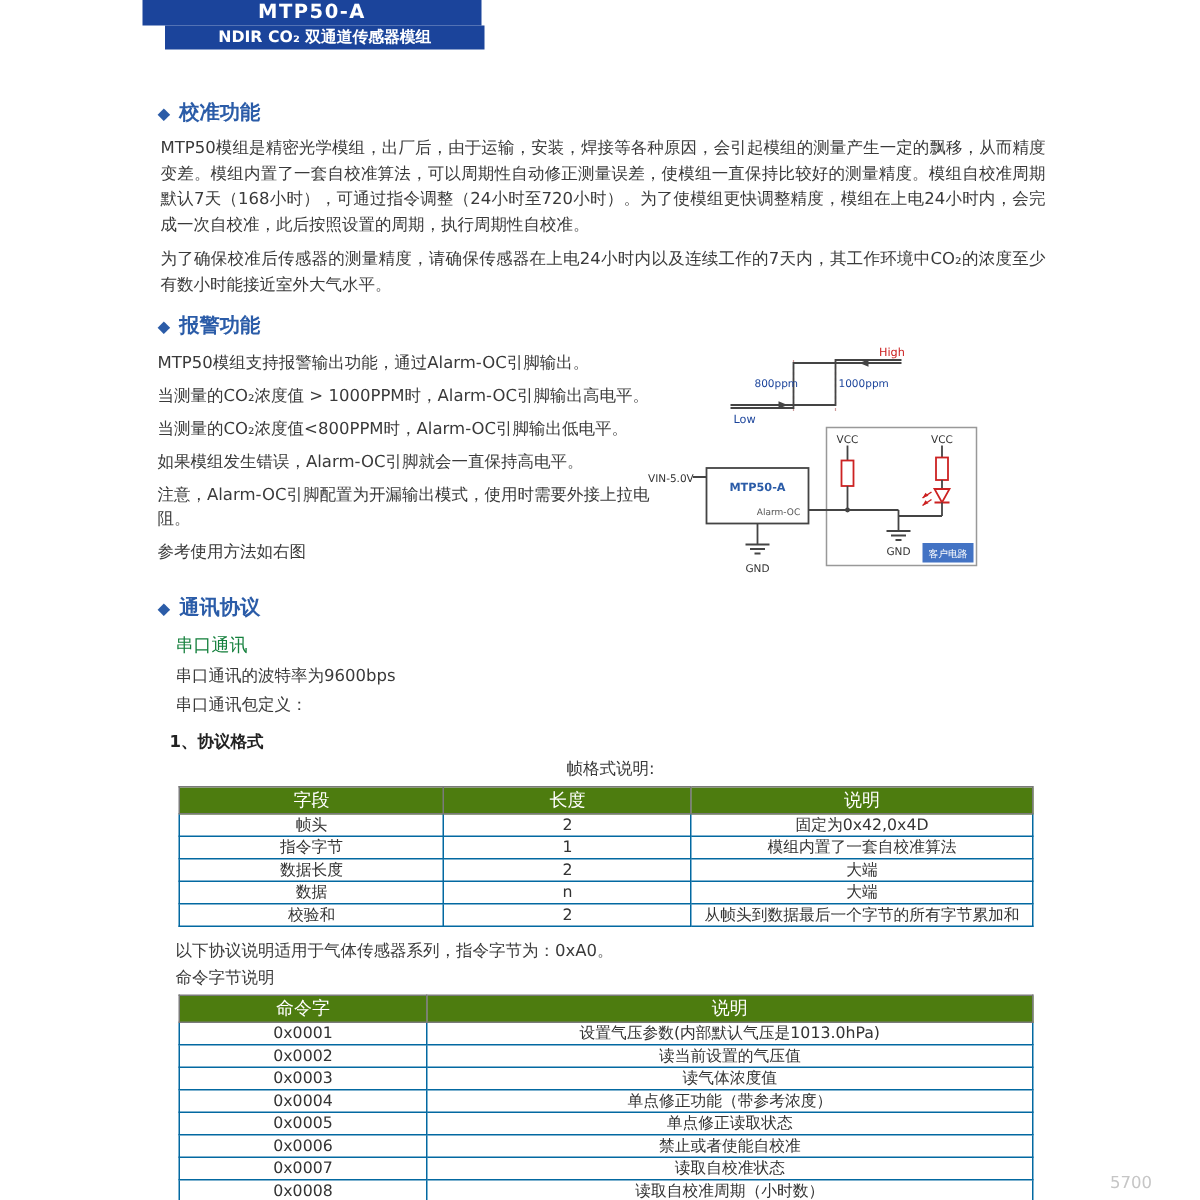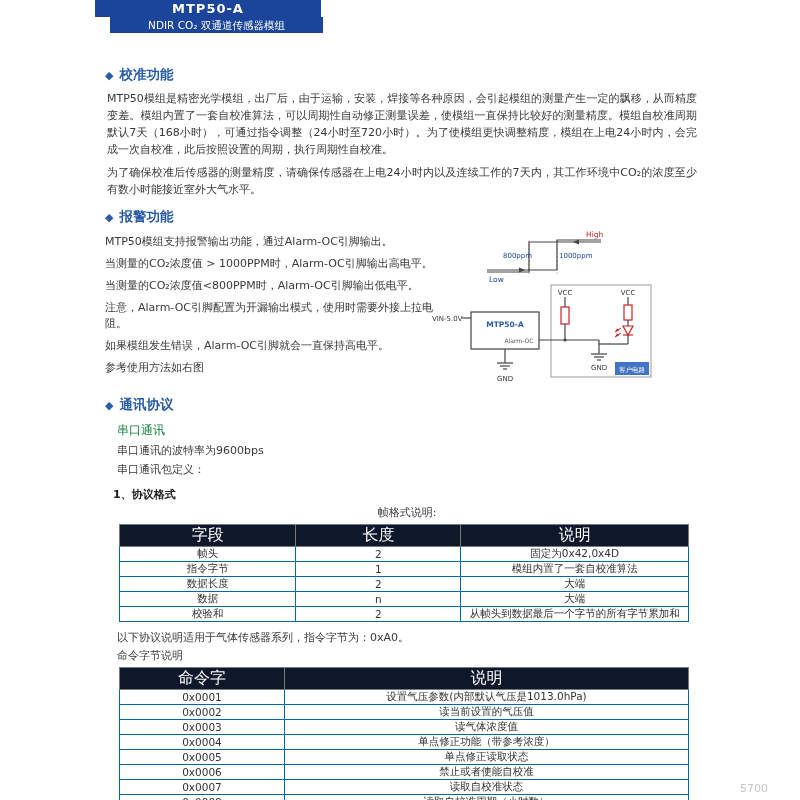--- a/index.html
+++ b/index.html
@@ -8,21 +8,21 @@
     font-family:"DejaVu Sans","Liberation Sans",sans-serif;
     background:#ffffff; color:#333; position:relative; overflow:hidden;
   }
   .title-bar {
     position:absolute; left:95px; top:0; width:226px; height:17px;
     background:#1b449b; color:#fff; font-size:13px; font-weight:bold;
     text-align:center; line-height:17px; letter-spacing:1px;
   }
   .subtitle-bar {
     position:absolute; left:110px; top:17px; width:213px; height:16px;
-    background:#1b449b; color:#fff; font-size:10.5px; font-weight:normal;
+    background:#1b449b; color:#fff; font-size:10.5px; font-weight:bold;
     text-align:center; line-height:16px;
   }
   .content { position:absolute; left:105px; top:56px; width:592px; }
   .section-heading {
     display:flex; align-items:center; gap:6px;
     color:#2b5ca8; font-weight:bold; font-size:13.5px; margin-top:10px;
   }
   .diamond { font-size:11px; color:#2b5ca8; }
   .body-text {
     font-size:11px; line-height:1.55; color:#3a3a3a;
@@ -33,21 +33,21 @@
   .alarm-text p { font-size:11px; line-height:1.45; color:#3a3a3a; margin-top:6px; }
   .alarm-diagrams { position:relative; flex:1; }
   .svg-graph { position:absolute; left:42px; top:0; }
   .svg-circuit { position:absolute; left:-6px; top:50px; }
   .serial-title { font-size:12px; font-weight:normal; color:#15803d; margin-top:8px; padding-left:12px; }
   .comm-line { font-size:11px; color:#3a3a3a; margin-top:4px; padding-left:12px; }
   .proto-title { font-size:11px; font-weight:bold; color:#222; margin-top:10px; padding-left:8px; }
   .frame-note { font-size:11px; color:#3a3a3a; margin-top:3px; padding-left:12px;text-align:center; }
   table { border-collapse:collapse; margin:4px 0 0 14px; width:570px; table-layout:fixed; }
   th {
-    background:#0f172a; color:#fff; font-size:16px; font-weight:normal;
+    background:#4d7c0f; color:#fff; font-size:12px; font-weight:normal;
     border:1px solid #7a7a7a; height:16px; padding:0 20px;
   }
   td {
     font-size:10.5px; color:#333; text-align:center;
     border:1px solid #0369a1; height:15px; padding:0 4px;
     overflow:hidden; white-space:nowrap;
   }
   .note-line { font-size:11px; color:#3a3a3a; margin-top:8px; padding-left:12px; }
   .note-line2 { font-size:11px; color:#3a3a3a; margin-top:3px; padding-left:12px; }
   .watermark {
@@ -73,22 +73,22 @@
 
   <div class="section-heading">
     <span class="diamond">◆</span>
     <span>报警功能</span>
   </div>
   <div class="alarm-row">
     <div class="alarm-text">
       <p>MTP50模组支持报警输出功能，通过Alarm-OC引脚输出。</p>
       <p>当测量的CO₂浓度值 &gt; 1000PPM时，Alarm-OC引脚输出高电平。</p>
       <p>当测量的CO₂浓度值&lt;800PPM时，Alarm-OC引脚输出低电平。</p>
+      <p>如果模组发生错误，Alarm-OC引脚就会一直保持高电平。</p>
       <p>注意，Alarm-OC引脚配置为开漏输出模式，使用时需要外接上拉电阻。</p>
-      <p>如果模组发生错误，Alarm-OC引脚就会一直保持高电平。</p>
       <p>参考使用方法如右图</p>
     </div>
     <div class="alarm-diagrams">
 
       <svg class="svg-graph" width="132" height="56" viewBox="0 0 132 56">
         <line x1="50" y1="12" x2="50" y2="47" stroke="#c99" stroke-width="0.8" stroke-dasharray="2,2"></line>
         <line x1="78" y1="12" x2="78" y2="47" stroke="#c99" stroke-width="0.8" stroke-dasharray="2,2"></line>
         <path d="M8,42 H78 V12 H122" fill="none" stroke="#444" stroke-width="1.2"></path>
         <path d="M122,14 H50 V44 H8" fill="none" stroke="#444" stroke-width="1.2"></path>
         <polygon points="40,39.5 40,44.5 46,42" fill="#444"></polygon>

